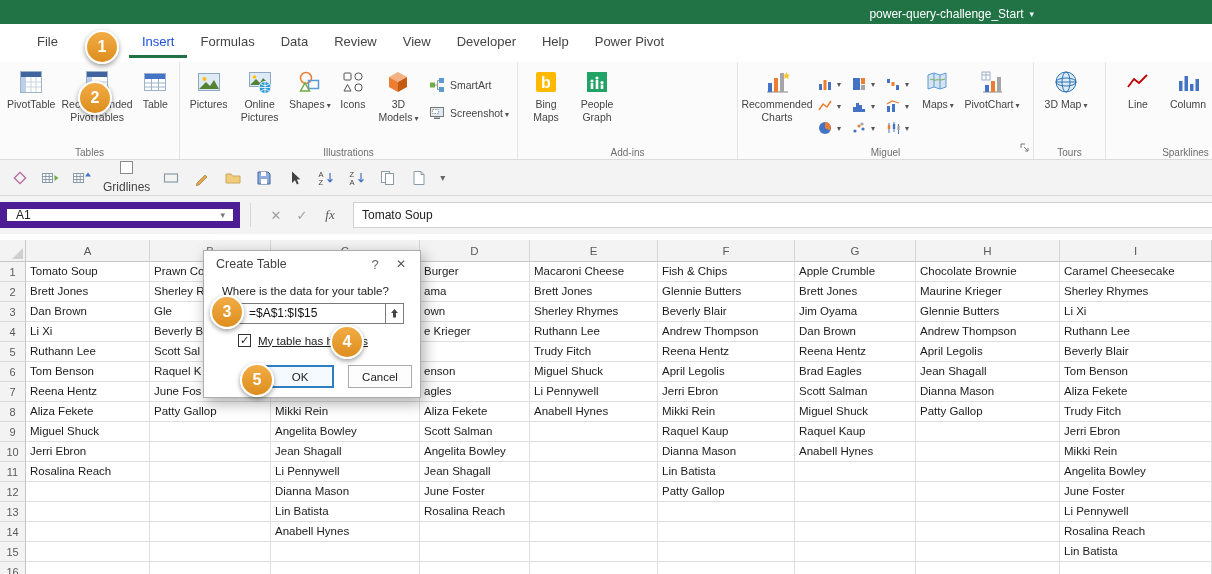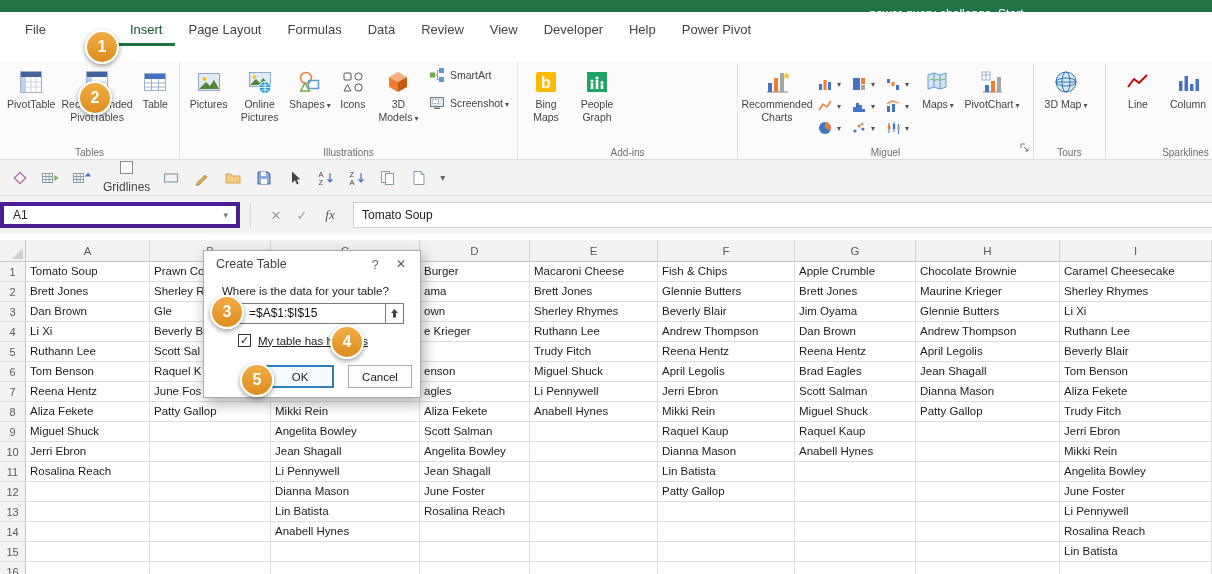--- a/index.html
+++ b/index.html
@@ -7,55 +7,55 @@
   body { font-family:"Liberation Sans", sans-serif; }
   #app { position:relative; width:1212px; height:574px; background:#fff; overflow:hidden; }
 
   
   .titlebar { position:absolute; left:0; top:0; width:100%; height:28px; background:#217346;
     color:#fff; font-size:12px; display:flex; align-items:center; }
   .titlebar .wtitle { position:absolute; right:178px; display:flex; align-items:center; gap:6px; }
   .titlebar .tcaret { font-size:9px; opacity:.9; }
 
   
-  .tabsrow { position:absolute; top:12px; left:0; width:100%; height:34px; background:#fff;
-    display:flex; align-items:stretch; padding-left:12px; }
+  .tabsrow { position:absolute; top:24px; left:0; width:100%; height:34px; background:#fff;
+    display:flex; align-items:stretch; padding-left:24px; }
   .tab { padding:0 13px; display:flex; align-items:center; font-size:13px; color:#444; cursor:default; }
-  .tab.selected { color:#14532d; box-shadow:inset 0 -3px 0 #217346; }
+  .tab.selected { color:#1d4ed8; box-shadow:inset 0 -3px 0 #217346; }
   .tab.gap { margin-left:58px; }
 
   
   .ribbon { position:absolute; top:62px; left:0; width:100%; height:98px; background:#FBFBFB;
     border-bottom:1px solid #DCDCDC; display:flex; }
   .rgroup { position:relative; height:100%; border-right:1px solid #E4E4E4; padding:3px 4px 15px 4px;
     display:flex; align-items:flex-start; flex:0 0 auto; }
   .rgroup-label { position:absolute; bottom:1px; left:0; right:0; text-align:center; font-size:10px; color:#6e6e6e; }
   .rbtn-lg { display:flex; flex-direction:column; align-items:center; padding:4px 2px 0 2px; margin:0 1px;
     font-size:10.5px; color:#444; text-align:center; line-height:1.2; height:80px; }
   .rbtn-lg svg { margin-bottom:3px; flex:0 0 auto; }
   .rbtn-sm { display:flex; align-items:center; gap:5px; font-size:10.5px; color:#444; padding:2px 4px; }
-  .smallcol { display:flex; flex-direction:column; gap:8px; }
+  .smallcol { display:flex; flex-direction:column; gap:8px; margin-top:10px; }
   .caret { font-size:8px; color:#555; margin-left:2px; }
   .chart-grid { display:grid; grid-template-columns:repeat(3,34px); grid-auto-rows:22px; margin-top:8px; }
   .chart-mini { display:flex; align-items:center; justify-content:center; gap:2px; }
   .dlauncher { position:absolute; right:3px; bottom:2px; }
 
   
   .toolbar { position:absolute; top:160px; left:0; width:100%; height:36px; background:#F3F3F3;
     border-bottom:1px solid #D9D9D9; display:flex; align-items:center; gap:11px; padding-left:10px;
     font-size:12px; color:#444; }
   .tbtn { width:20px; height:20px; display:flex; align-items:center; justify-content:center; }
   .gl-box { width:13px; height:13px; border:1px solid #8a8a8a; background:#fff; display:inline-block; }
   .gl-wrap { display:flex; align-items:center; gap:6px;flex-direction:column; }
   .tb-caret { color:#666; font-size:10px; }
 
   
   .formularow { position:absolute; top:196px; left:0; width:100%; height:38px; background:#F3F3F3;
     display:flex; align-items:center; }
-  .namebox { width:240px; height:26px; background:#fff; border:4px solid #4c1d95; display:flex;
+  .namebox { width:240px; height:26px; background:#fff; border:7px solid #4c1d95; display:flex;
     align-items:center; padding-left:9px; font-size:12px; color:#222; }
   .nb-caret { margin-left:auto; padding:0 8px; color:#777; font-size:9px; }
   .fr-div { width:1px; height:24px; background:#D6D6D6; margin:0 12px 0 10px; }
   .fr-ic { width:26px; text-align:center; color:#9aa0a6; font-size:13px; }
   .fr-fx { width:30px; text-align:center; color:#555; font-size:13px; font-style:italic;
     font-family:"Liberation Serif", serif; }
   .formulabox { flex:1; height:26px; background:#fff; border:1px solid #D0D0D0; border-right:none;
     margin-left:8px; display:flex; align-items:center; padding-left:8px; font-size:12px; color:#222; }
 
   
@@ -114,21 +114,20 @@
   <div class="titlebar">
     <span class="wtitle">
       <span>power-query-challenge_Start</span>
       <span class="tcaret">▾</span>
     </span>
   </div>
 
   <div class="tabsrow">
     <div class="tab">File</div>
     <div class="tab selected gap">Insert</div>
-    <div class="tab">Page Layout</div>
     <div class="tab">Formulas</div>
     <div class="tab">Data</div>
     <div class="tab">Review</div>
     <div class="tab">View</div>
     <div class="tab">Developer</div>
     <div class="tab">Help</div>
     <div class="tab">Power Pivot</div>
   </div>
 
   <div class="ribbon">

